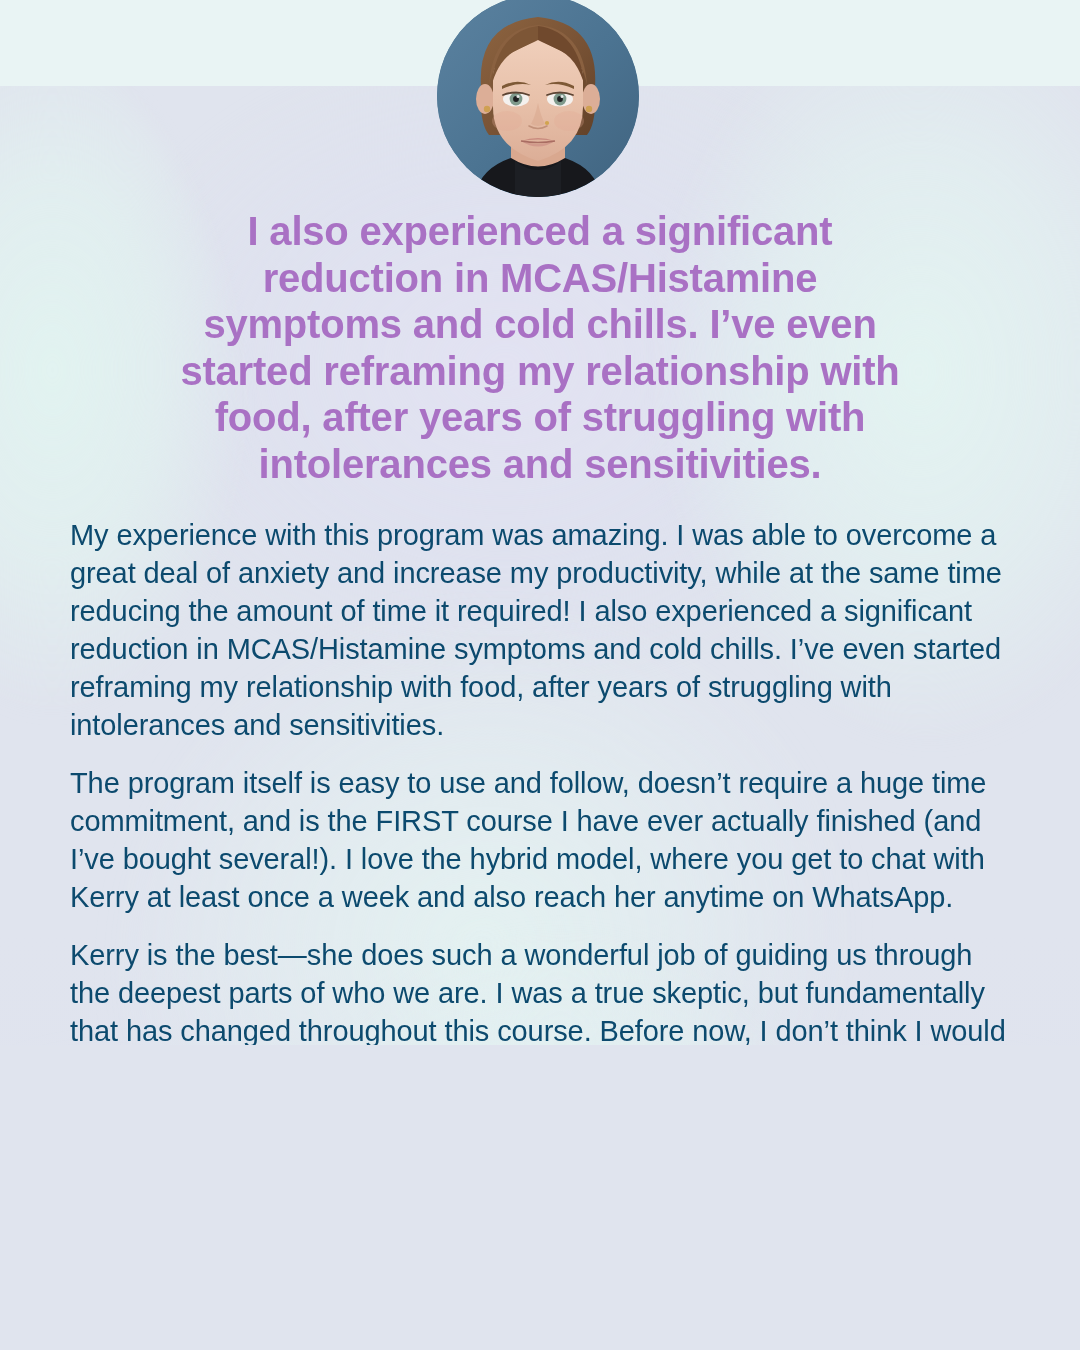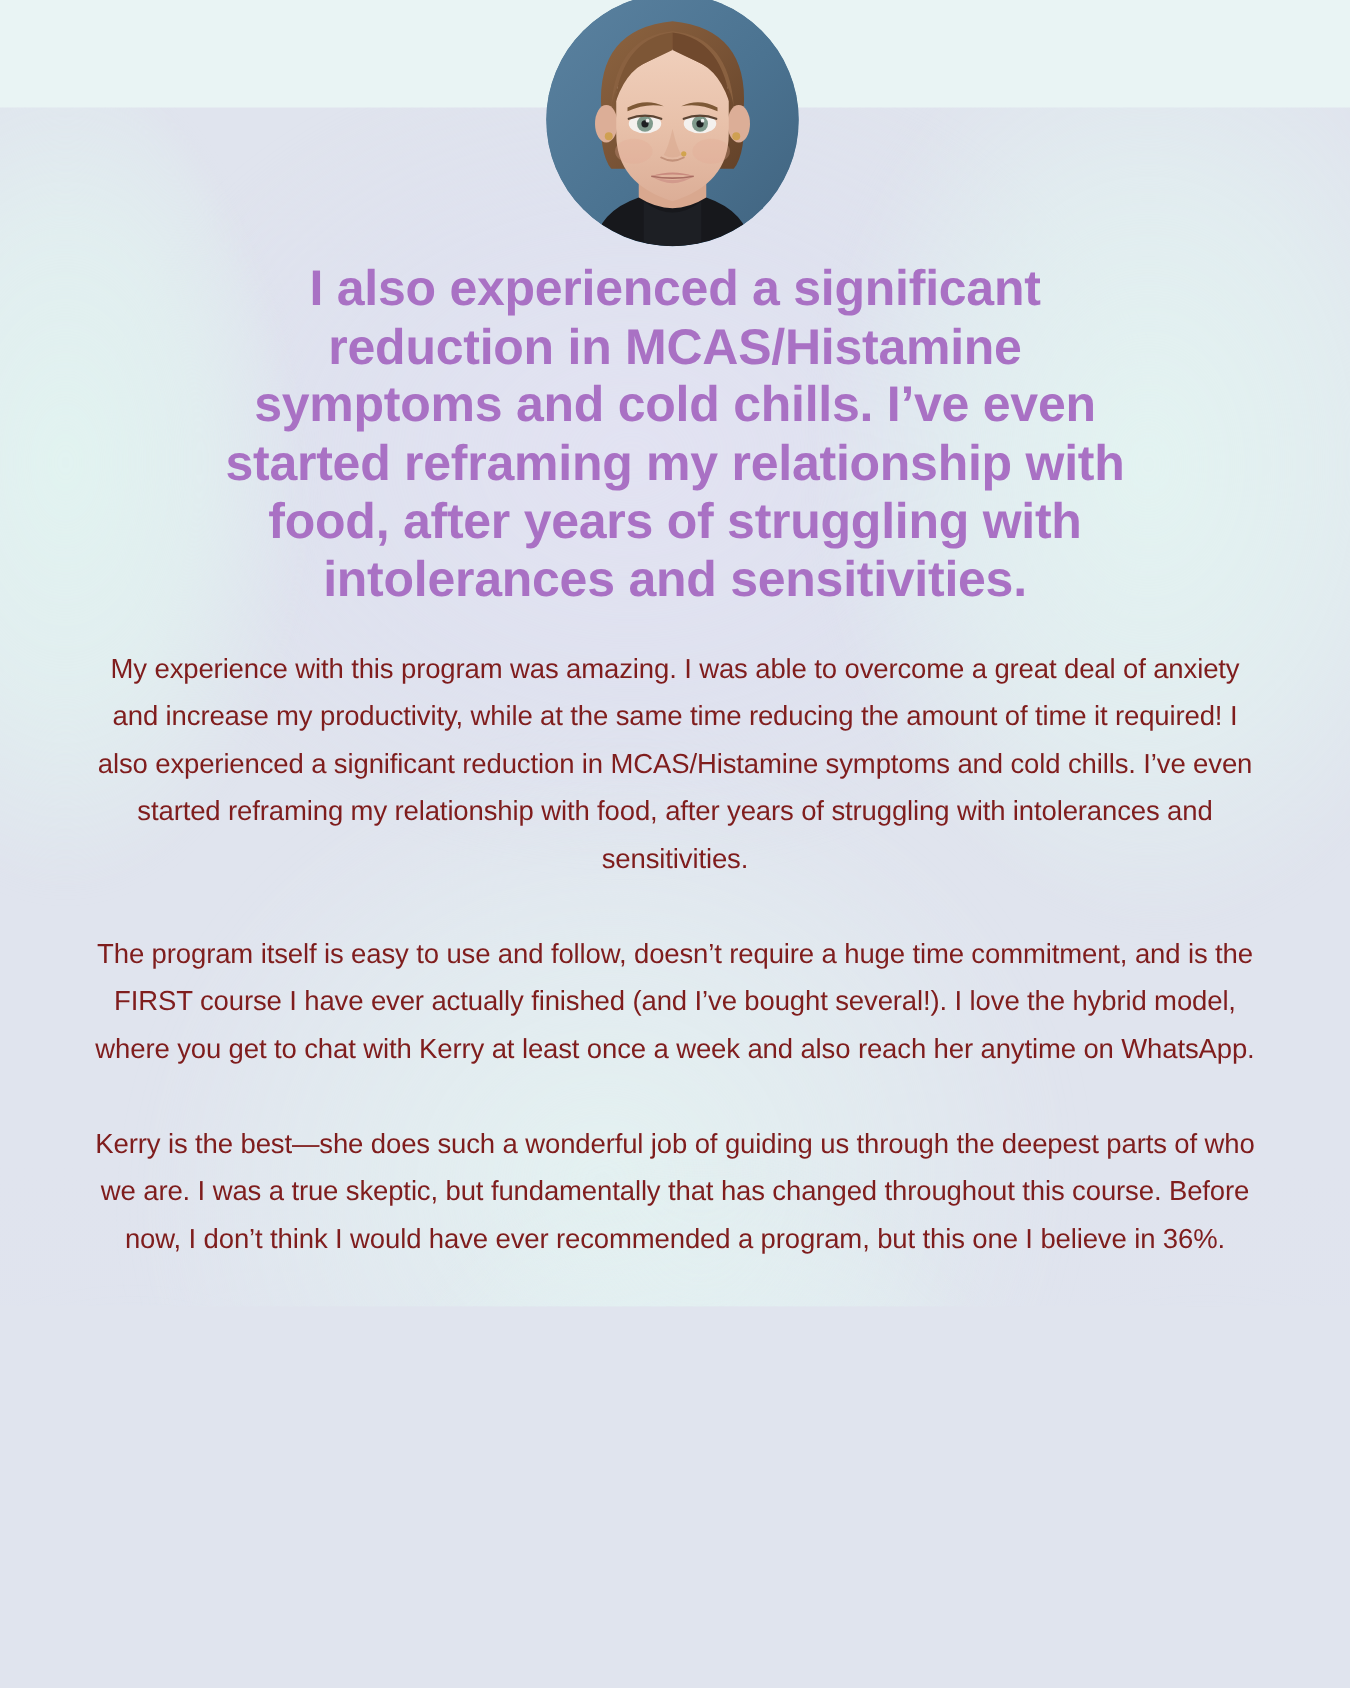--- a/index.html
+++ b/index.html
@@ -161,29 +161,28 @@
     font-weight:bold;
     line-height:46.5px;
     letter-spacing:-0.2px;
   }
 
   .body-block {
     position:absolute;
     left:50%; transform:translateX(-50%);
     top:516px;
     width:940px;
-    text-align:center;
-    color:#7f1d1d;
-    font-size:22px;
+    color:#0c4a6e;
+    font-size:29px;
     line-height:38px;
     letter-spacing:-0.1px;
   }
 
   .para { margin:0; }
-  .para + .para { margin-top:38px; }
+  .para + .para { margin-top:20px; }
   .sig { margin-top:38px; }
 </style>
 </head>
 <body>
 
 <div id="card">
 
   <div class="top-band"></div>
 
   <div class="bg-blobs">

